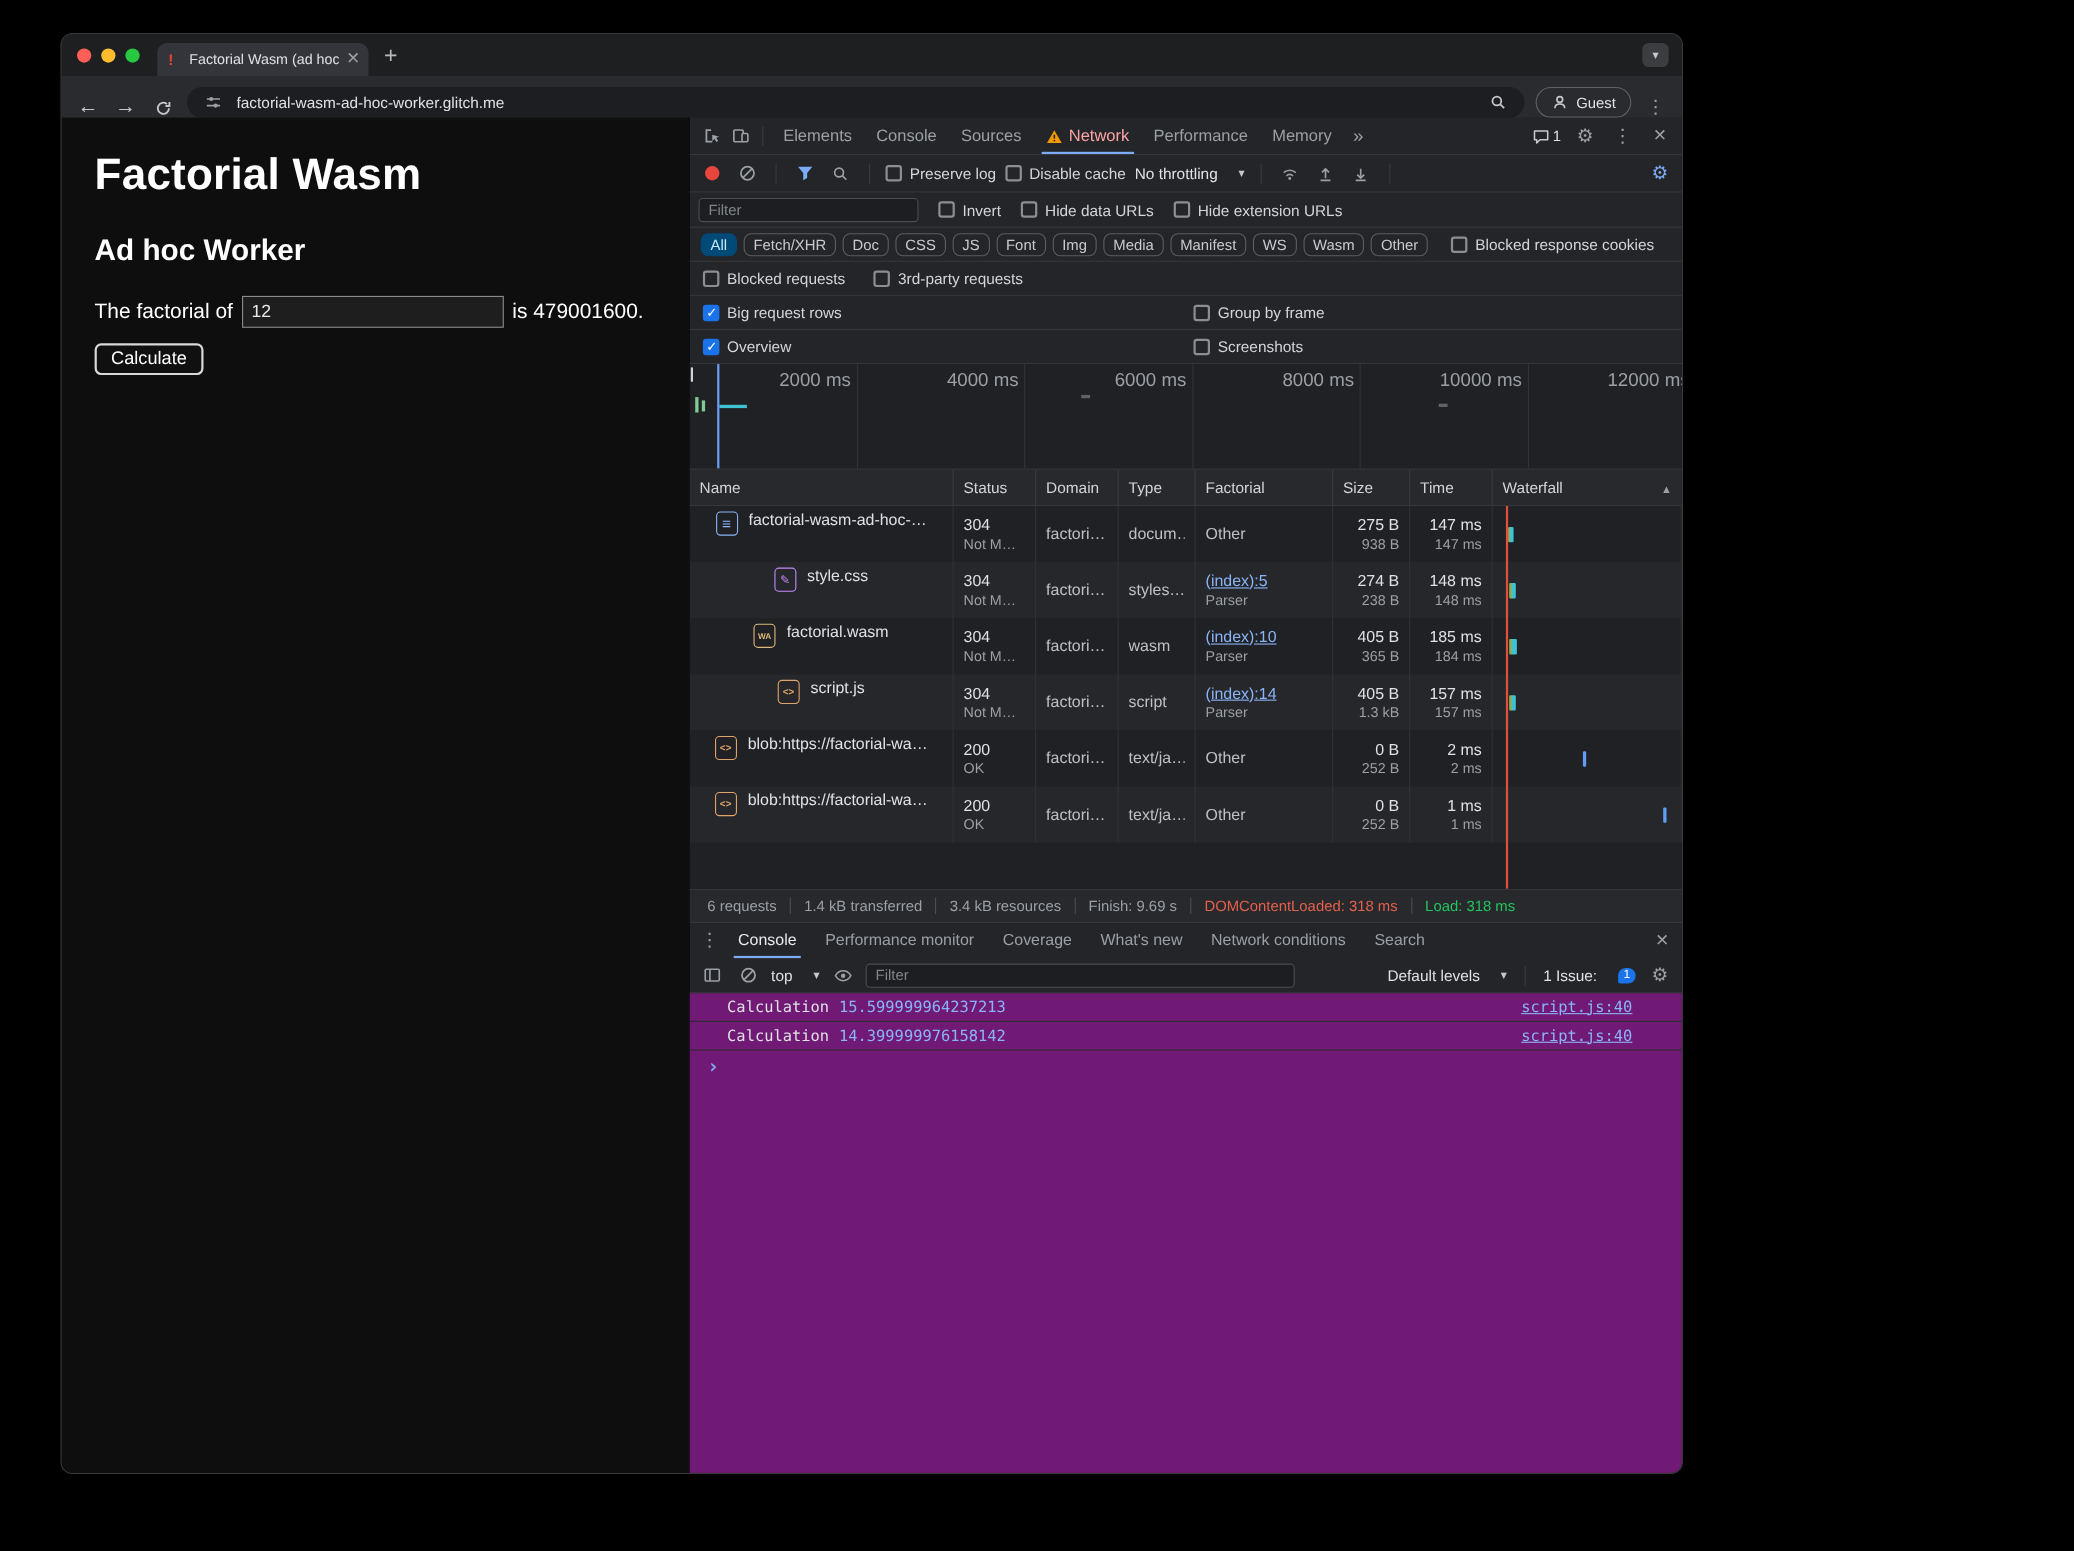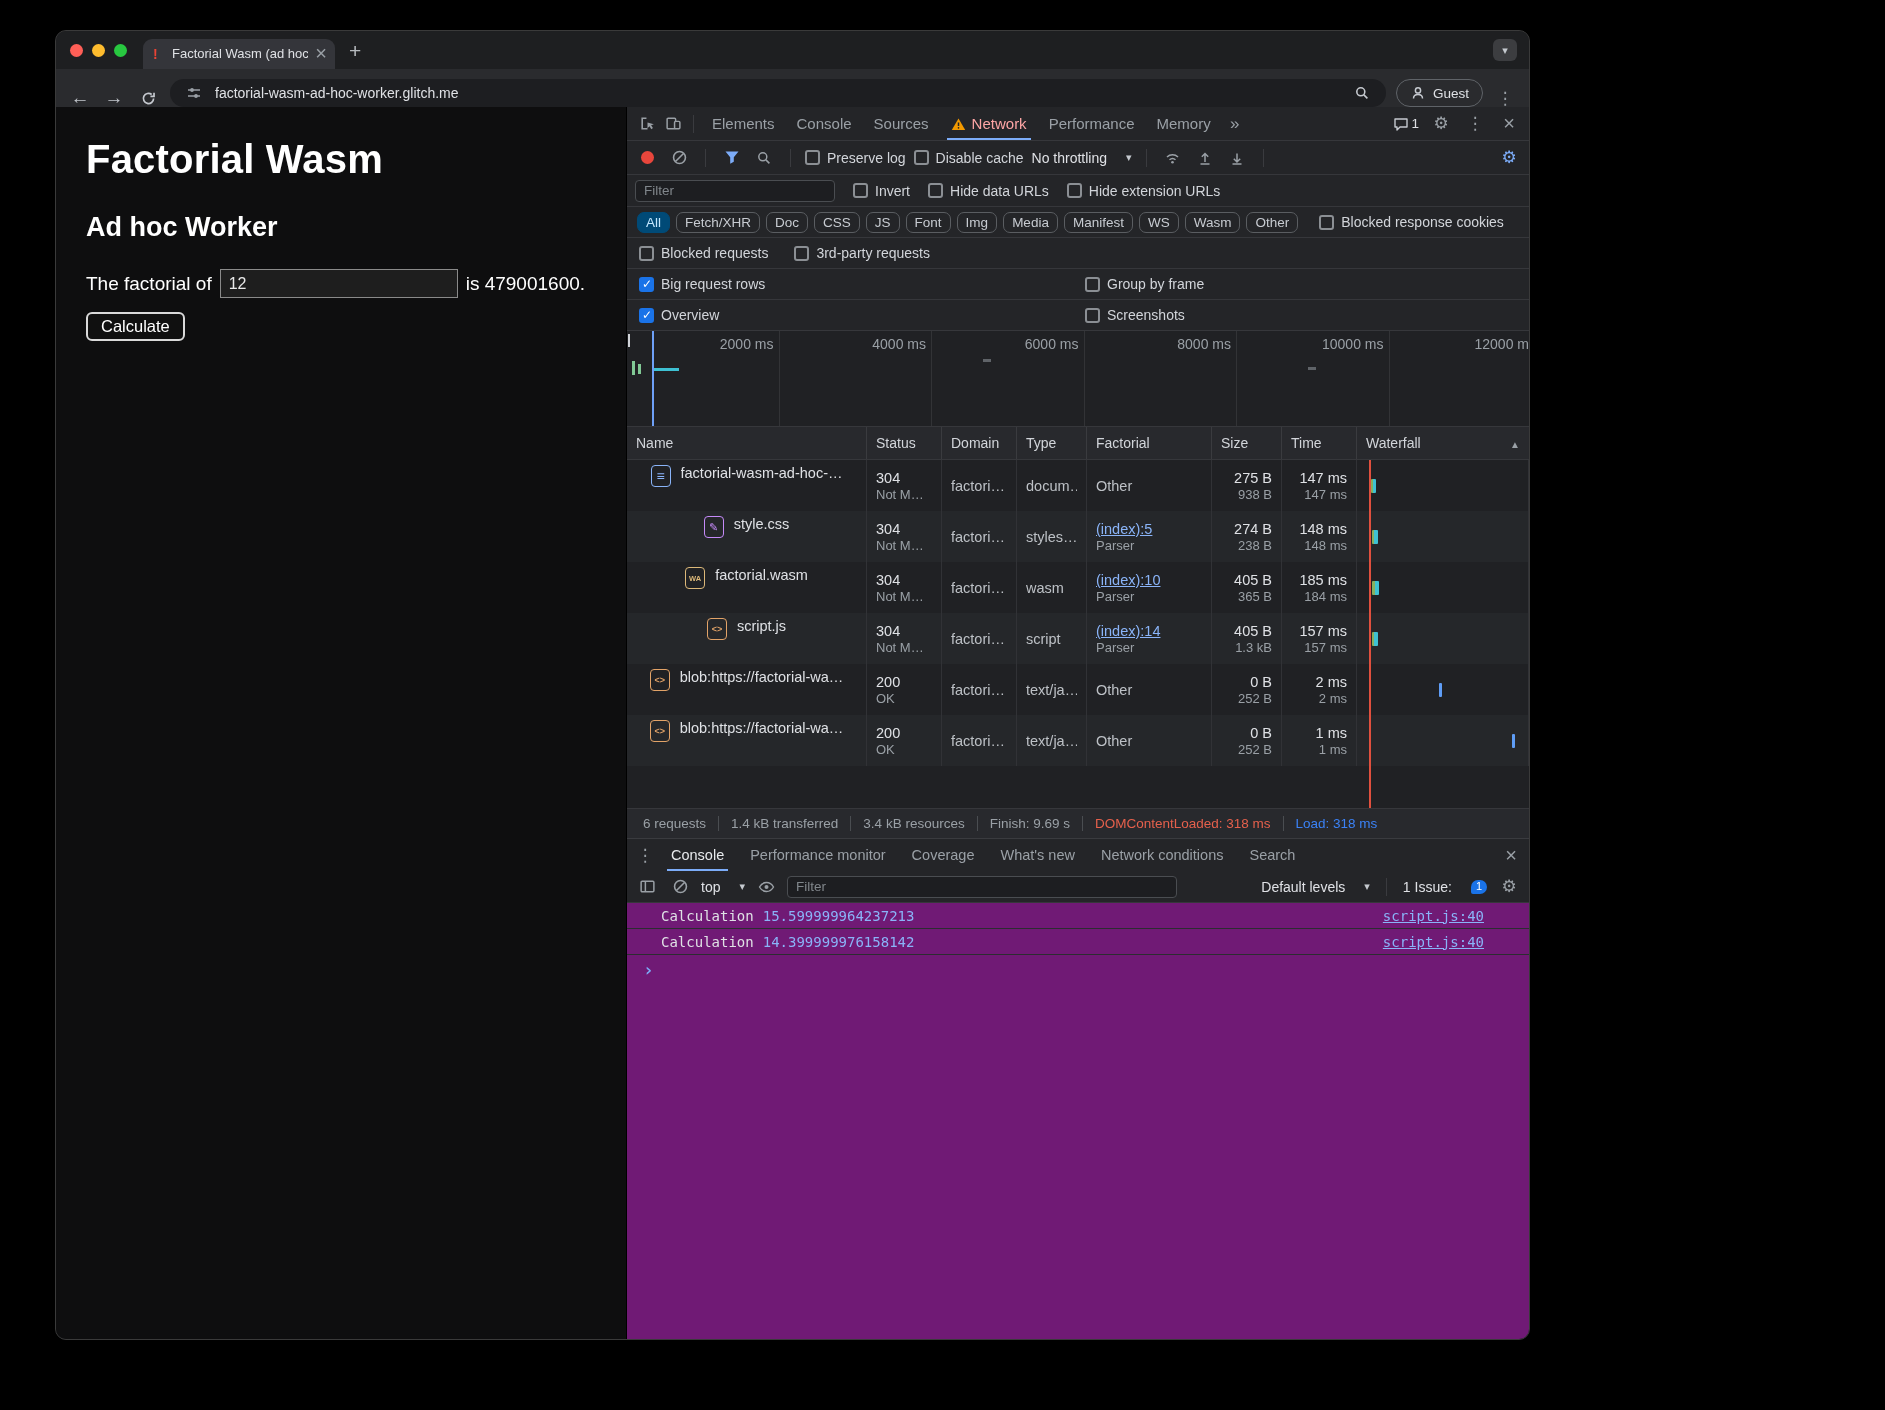--- a/index.html
+++ b/index.html
@@ -79,21 +79,21 @@
     font-size:13.5px; color:#c7cbd1; white-space:nowrap; }
   .chip.on { background:#004a77; border-color:#004a77; color:#c2e7ff; }
   .chip-gap { width:9px; flex:none; }
 
   .blocked-row { height:31px; display:flex; align-items:center; padding:0 12px; gap:26px; flex:none; }
   .grid-row { height:31px; display:flex; align-items:center; padding:0 12px; flex:none; }
   .grid-row .col1 { width:446px; flex:none; }
 
   
   .overview { height:96px; position:relative; background:#202124; flex:none; overflow:hidden; border-bottom:1px solid #36373b; display:flex; }
-  .seg { width:152.5px; flex:none; border-right:1px solid #323336; font-size:14px; color:#9aa0a6;
+  .seg { width:152.5px; flex:none; border-right:1px solid #323336; font-size:17px; color:#9aa0a6;
     text-align:right; padding:5px 5px 0 0; }
   .ovmark { position:absolute; }
 
   
   .ntable { flex:none; display:flex; flex-direction:column; font-size:14.5px; }
   .nhead { height:33px; display:flex; background:#28292d; border-bottom:1px solid #36373b; color:#d2d5da; }
   .nhead .hc { display:flex; align-items:center; padding:0 9px; border-right:1px solid #3a3b3f; font-size:14px; }
   .c-name{width:240px;flex:none} .c-status{width:75px;flex:none} .c-domain{width:75px;flex:none}
   .c-type{width:70px;flex:none} .c-init{width:125px;flex:none} .c-size{width:70px;flex:none}
   .c-time{width:75px;flex:none} .c-wf{flex:1;min-width:0}
@@ -116,21 +116,21 @@
   .wbar { position:absolute; top:50%; transform:translateY(-50%); height:14px; border-radius:1px; }
   .wbar.teal { background:linear-gradient(90deg,#87b05f 0 40%,#3ec1d3 40% 100%); }
   .wbar.blue { background:#5f9df6; }
   .redline { position:absolute; left:742px; top:0; bottom:0; width:2px; background:#e0503e; z-index:2; }
   .wfcell { position:relative; }
 
   .summary { height:30px; display:flex; align-items:center; background:#28292d; border-top:1px solid #36373b;
     font-size:13.5px; color:#9aa0a6; padding:0 4px; flex:none; }
   .sumi { padding:0 12px; border-right:1px solid #4a4d51; white-space:nowrap; }
   .sumi:last-child { border-right:none; }
-  .sum-dcl { color:#e5604c; } .sum-load { color:#3b82f6; }
+  .sum-dcl { color:#e5604c; } .sum-load { color:#22c55e; }
 
   
   .drawer-tabs { height:33px; display:flex; align-items:center; border-top:1px solid #3a3b3f; padding:0 6px; gap:2px; flex:none; }
   .drw-tab { padding:0 12px; height:100%; display:flex; align-items:center; font-size:14.5px; color:#9aa0a6; position:relative; }
   .drw-tab.active { color:#e8eaed; }
   .drw-tab.active::after { content:""; position:absolute; left:8px; right:8px; bottom:0; height:2px; background:#7cacf8; }
   .console-toolbar { height:32px; display:flex; align-items:center; padding:0 8px; gap:9px; flex:none; }
   .console-filter { width:390px; }
   .ct-right { margin-left:auto; display:flex; align-items:center; gap:10px; }
   .issue-bubble { background:#1a73e8; color:#fff; font-size:11px; border-radius:7px 7px 7px 2px;

